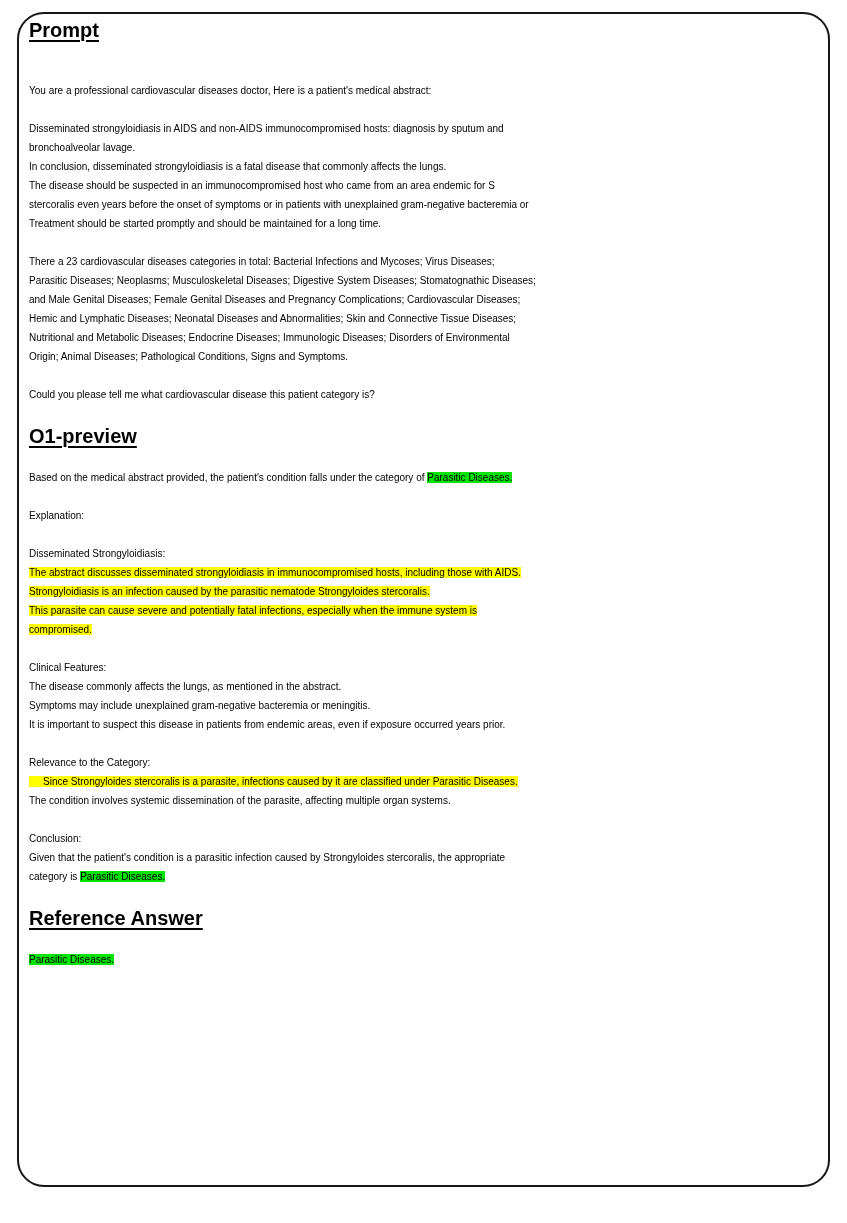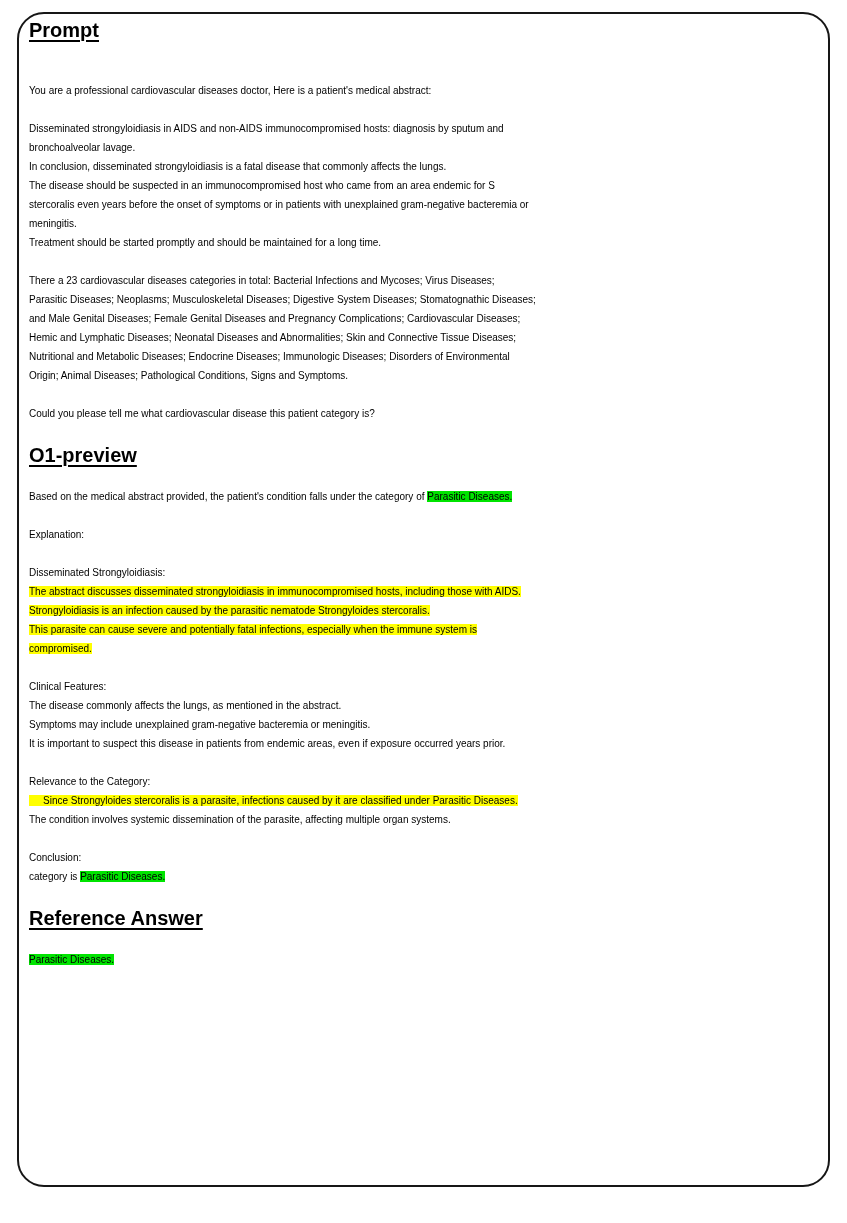--- a/index.html
+++ b/index.html
@@ -59,21 +59,20 @@
         <h2>Prompt</h2>
         <div class="block">
           <div class="line"><span>You are a professional cardiovascular diseases doctor, Here is a patient's medical abstract:</span></div>
         </div>
         <div class="block">
           <div class="line"><span>Disseminated strongyloidiasis in AIDS and non-AIDS immunocompromised hosts: diagnosis by sputum and</span></div>
           <div class="line"><span>bronchoalveolar lavage.</span></div>
           <div class="line"><span>In conclusion, disseminated strongyloidiasis is a fatal disease that commonly affects the lungs.</span></div>
           <div class="line"><span>The disease should be suspected in an immunocompromised host who came from an area endemic for S</span></div>
           <div class="line"><span>stercoralis even years before the onset of symptoms or in patients with unexplained gram-negative bacteremia or</span></div>
-          <div class="line"><span>meningitis.</span></div>
           <div class="line"><span>Treatment should be started promptly and should be maintained for a long time.</span></div>
         </div>
         <div class="block">
           <div class="line"><span>There a 23 cardiovascular diseases categories in total: Bacterial Infections and Mycoses; Virus Diseases;</span></div>
           <div class="line"><span>Parasitic Diseases; Neoplasms; Musculoskeletal Diseases; Digestive System Diseases; Stomatognathic Diseases;</span></div>
           <div class="line"><span>and Male Genital Diseases; Female Genital Diseases and Pregnancy Complications; Cardiovascular Diseases;</span></div>
           <div class="line"><span>Hemic and Lymphatic Diseases; Neonatal Diseases and Abnormalities; Skin and Connective Tissue Diseases;</span></div>
           <div class="line"><span>Nutritional and Metabolic Diseases; Endocrine Diseases; Immunologic Diseases; Disorders of Environmental</span></div>
           <div class="line"><span>Origin; Animal Diseases; Pathological Conditions, Signs and Symptoms.</span></div>
         </div>
@@ -102,20 +101,21 @@
           <div class="line"><span>Symptoms may include unexplained gram-negative bacteremia or meningitis.</span></div>
           <div class="line"><span>It is important to suspect this disease in patients from endemic areas, even if exposure occurred years prior.</span></div>
         </div>
         <div class="block">
           <div class="line"><span>Relevance to the Category:</span></div>
           <div class="line"><span style="background: rgb(255, 255, 0); color: rgb(0, 0, 0); padding-left: 14px;">Since Strongyloides stercoralis is a parasite, infections caused by it are classified under Parasitic Diseases.</span></div>
           <div class="line"><span>The condition involves systemic dissemination of the parasite, affecting multiple organ systems.</span></div>
         </div>
         <div class="block">
           <div class="line"><span>Conclusion:</span></div>
+          <div class="line"><span>Given that the patient's condition is a parasitic infection caused by Strongyloides stercoralis, the appropriate</span></div>
           <div class="line"><span>category is </span><span style="background: rgb(0, 228, 0); color: rgb(0, 0, 0);">Parasitic Diseases.</span></div>
         </div>
       </section>
       <section class="sec sec-2">
         <h2>Reference Answer</h2>
         <div class="block">
           <div class="line"><span style="background: rgb(0, 228, 0); color: rgb(0, 0, 0);">Parasitic Diseases.</span></div>
         </div>
       </section>
     </div>

